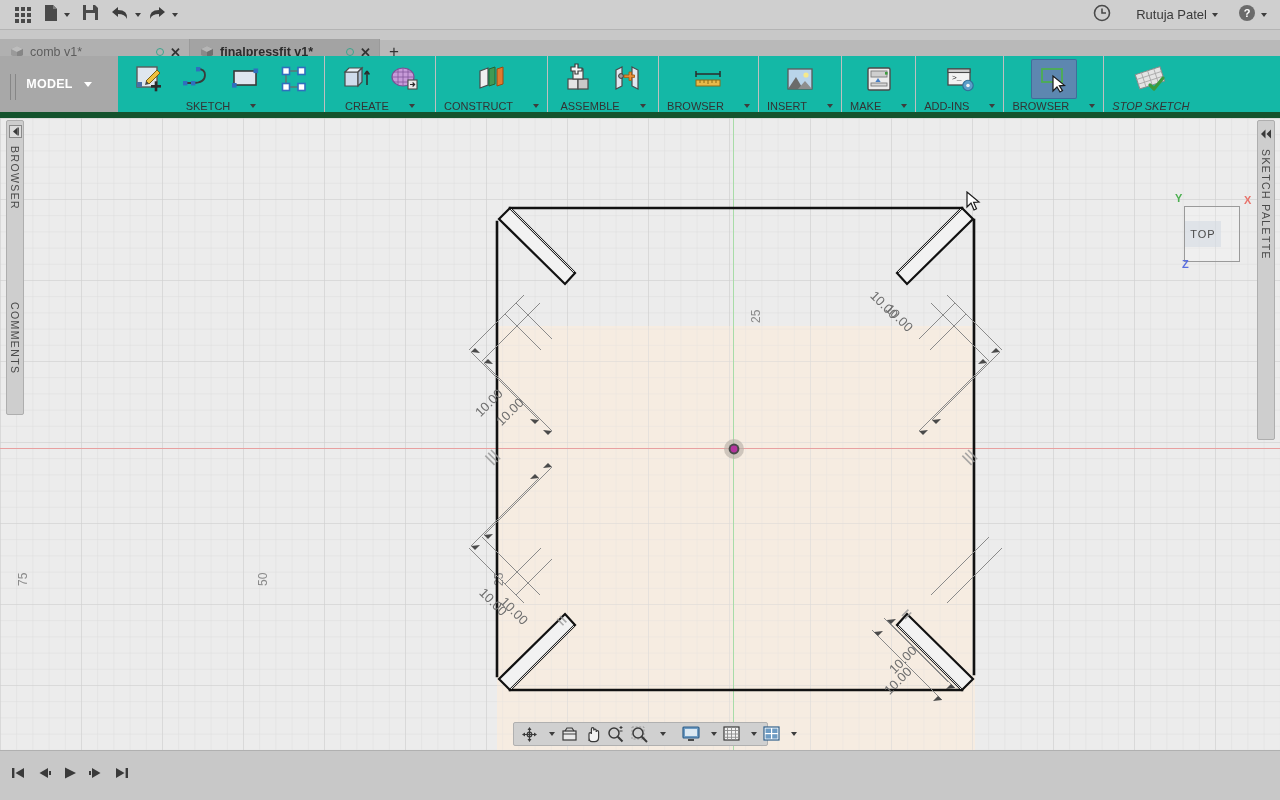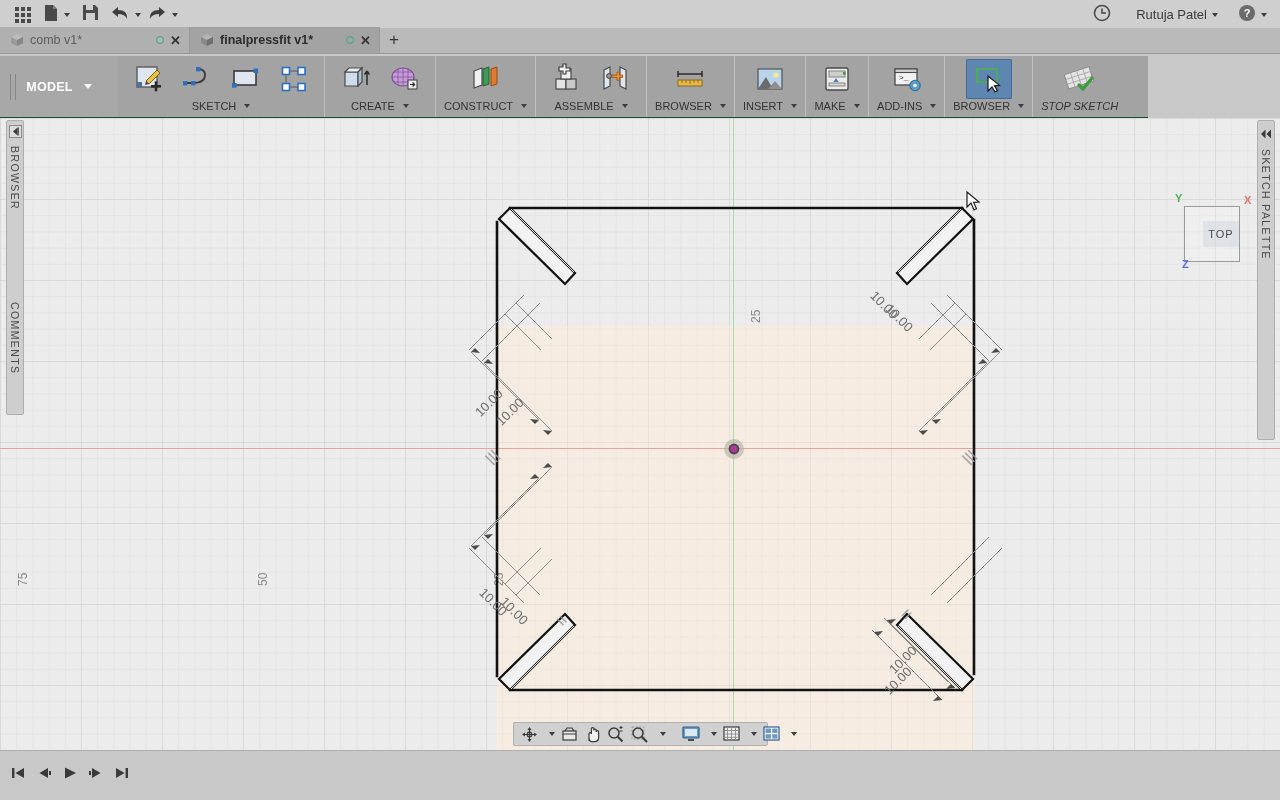--- a/index.html
+++ b/index.html
@@ -29,60 +29,60 @@
            border-top:5px solid #3d3d3d; margin-left:5px; }
   .caret.sm { border-left-width:3.5px;border-right-width:3.5px;border-top-width:4.5px; }
   .user-name { font-size:13px; color:#3a3a3a; }
 
   
   .waffle { display:grid; grid-template-columns:repeat(3,4px); grid-template-rows:repeat(3,4px); gap:2px; }
   .waffle i { background:#4a4a4a; display:block; }
 
   
   .tabbar {
-    position:absolute; left:0; top:28px; width:1280px; height:26px;
+    position:absolute; left:0; top:40px; width:1280px; height:26px;
     background:#b9b9b9; border-bottom:1px solid #9a9a9a; display:flex; align-items:flex-end;
   }
   .doctab {
     height:26px; display:flex; align-items:center; gap:6px;
     padding:0 8px 0 10px; font-size:12.5px; min-width:190px;
     background:#b0b0b0; border-right:1px solid #9a9a9a; cursor:pointer; color:#5d5d5d;
     position:relative;
   }
   .doctab.active { background:#a3a3a3; color:#2c2c2c; font-weight:bold; }
   .doctab .tlabel { flex:1; white-space:nowrap; overflow:hidden; }
   .cubeicon { width:14px; height:14px; flex:0 0 14px; }
   .dot-o { width:8px;height:8px;border:1.6px solid #3aa58e;border-radius:50%; flex:0 0 8px; }
   .xclose { font-size:13px; font-weight:bold; color:#333; cursor:pointer; line-height:1; }
   .newtab { width:28px; height:26px; display:flex; align-items:center; justify-content:center;
             font-size:17px; color:#333; cursor:pointer; }
 
   
   .ribbon {
-    position:absolute; left:0; top:56px; width:1148px; height:62px;
-    background:#a3a3a3; border-bottom:1px solid #14532d; display:flex; align-items:stretch;
+    position:absolute; left:0; top:56px; width:1280px; height:62px;
+    background:#14b8a6; border-bottom:6px solid #14532d; display:flex; align-items:stretch;
   }
   .model-chip {
     width:118px; background:#a8a8a8; display:flex; align-items:center; justify-content:center;
     gap:6px; cursor:pointer; position:relative;
   }
   .model-chip .grip { position:absolute; left:10px; top:18px; width:6px; height:26px;
                       border-left:1px solid #868686; border-right:1px solid #868686; }
   .model-chip span { font-size:12.5px; font-weight:bold; color:#fff; letter-spacing:.3px; }
   .model-chip .caret { border-top-color:#fff; }
 
   .rgroups { display:flex; align-items:stretch; flex:1; }
   .rgroup { display:flex; flex-direction:column; align-items:center; justify-content:flex-start;
             padding:3px 8px 0 8px; border-right:1px solid #bfbfbf; position:relative; }
   .rgroup:last-child { border-right:none;font-style:italic; }
   .ricons { display:flex; align-items:flex-start; gap:2px; height:40px; }
   .rbtn { width:46px; height:40px; display:flex; align-items:center; justify-content:center;
           cursor:pointer; border-radius:2px; }
   .rbtn.sel { background:#5d87b0; box-shadow:inset 0 0 0 1px #3f6d9a; }
-  .rlabel { font-size:11px; color:#333; display:flex; align-items:center; gap:5px;
+  .rlabel { font-size:11px; color:#333; display:flex; align-items:center; gap:17px;
             cursor:pointer; margin-top:1px; white-space:nowrap; }
   .rlabel .caret { border-top-width:4px; border-left-width:3.2px; border-right-width:3.2px; margin-left:3px;}
 
   
   .canvas {
     position:absolute; left:0; top:118px; width:1280px; height:632px;
     background:#ececec; overflow:hidden;
   }
   .gridbg { position:absolute; inset:0; }
   .sketchplane {
@@ -99,21 +99,21 @@
                transform:rotate(-90deg); transform-origin:left top; white-space:nowrap; }
 
   svg.overlay { position:absolute; inset:0; width:1280px; height:632px; pointer-events:none; }
   .dimtxt { font-family:"Liberation Sans", sans-serif; font-size:13px; fill:#6e6e6e; }
 
   .cursor-arrow { position:absolute; left:966px; top:73px; width:16px; height:20px; }
 
   
   .viewcube { position:absolute; right:38px; top:88px; width:58px; height:58px; }
   .vc-box { width:56px; height:56px; border:1.4px solid #9a9a9a; background:rgba(255,255,255,0.18);
-            display:flex; align-items:center; justify-content:flex-end; cursor:pointer; }
+            display:flex; align-items:center; justify-content:flex-start; cursor:pointer; }
   .vc-face { width:36px;height:26px; background:rgba(210,216,226,0.55);
              display:flex;align-items:center;justify-content:center;
              font-size:11px; color:#4a4a4a; letter-spacing:1px; }
   .vc-ax { position:absolute; font-size:11px; font-weight:bold; }
 
   
   .leftrail {
     position:absolute; left:6px; top:120px; width:18px; height:295px;
     background:#cecece; border:1px solid #aeaeae; border-radius:2px;
     display:flex; flex-direction:column; align-items:center; padding-top:4px;

